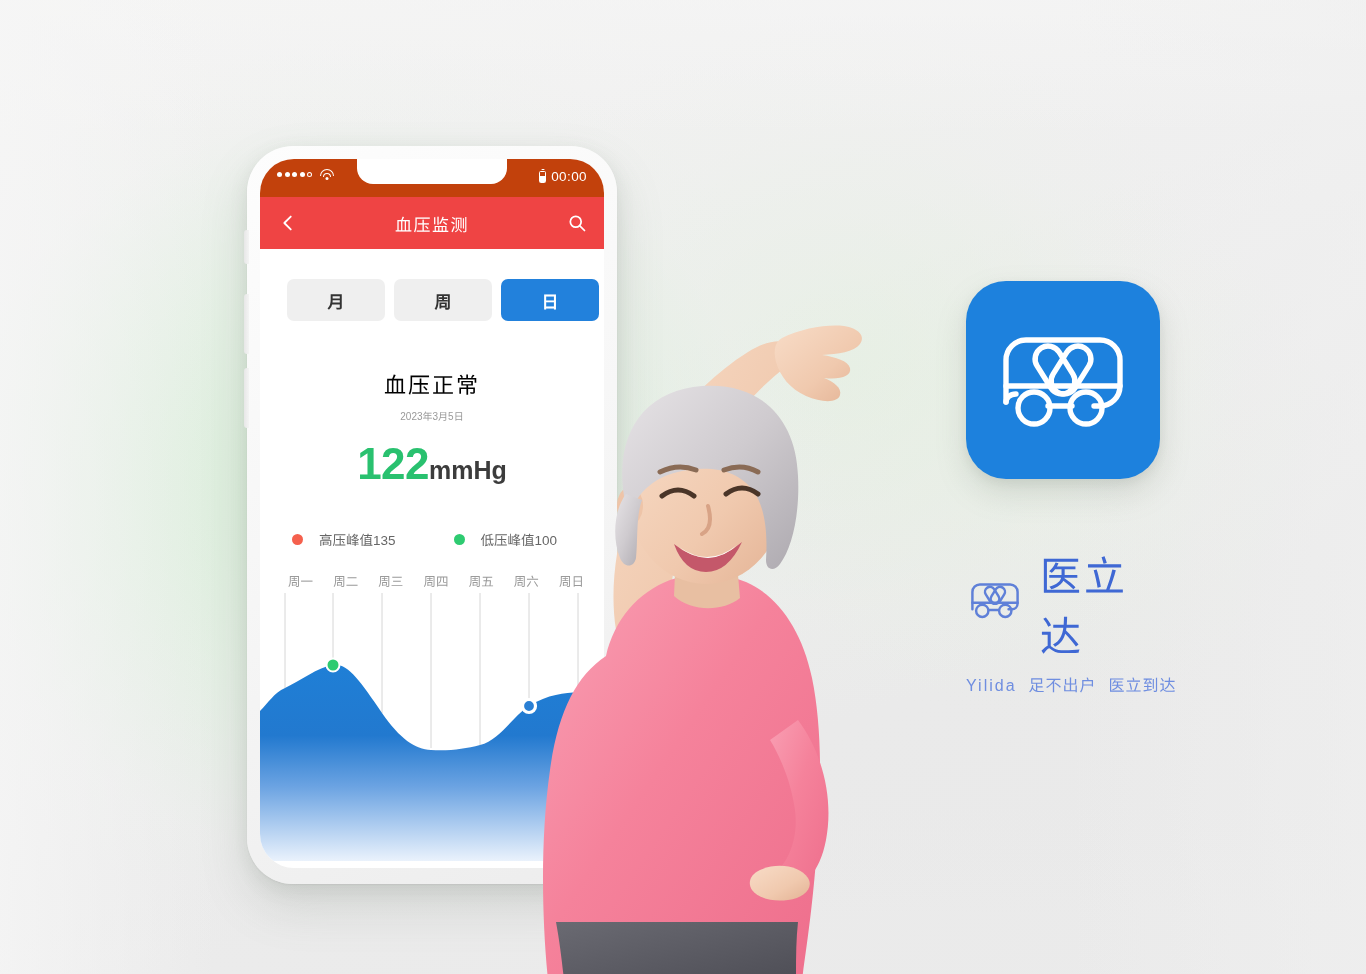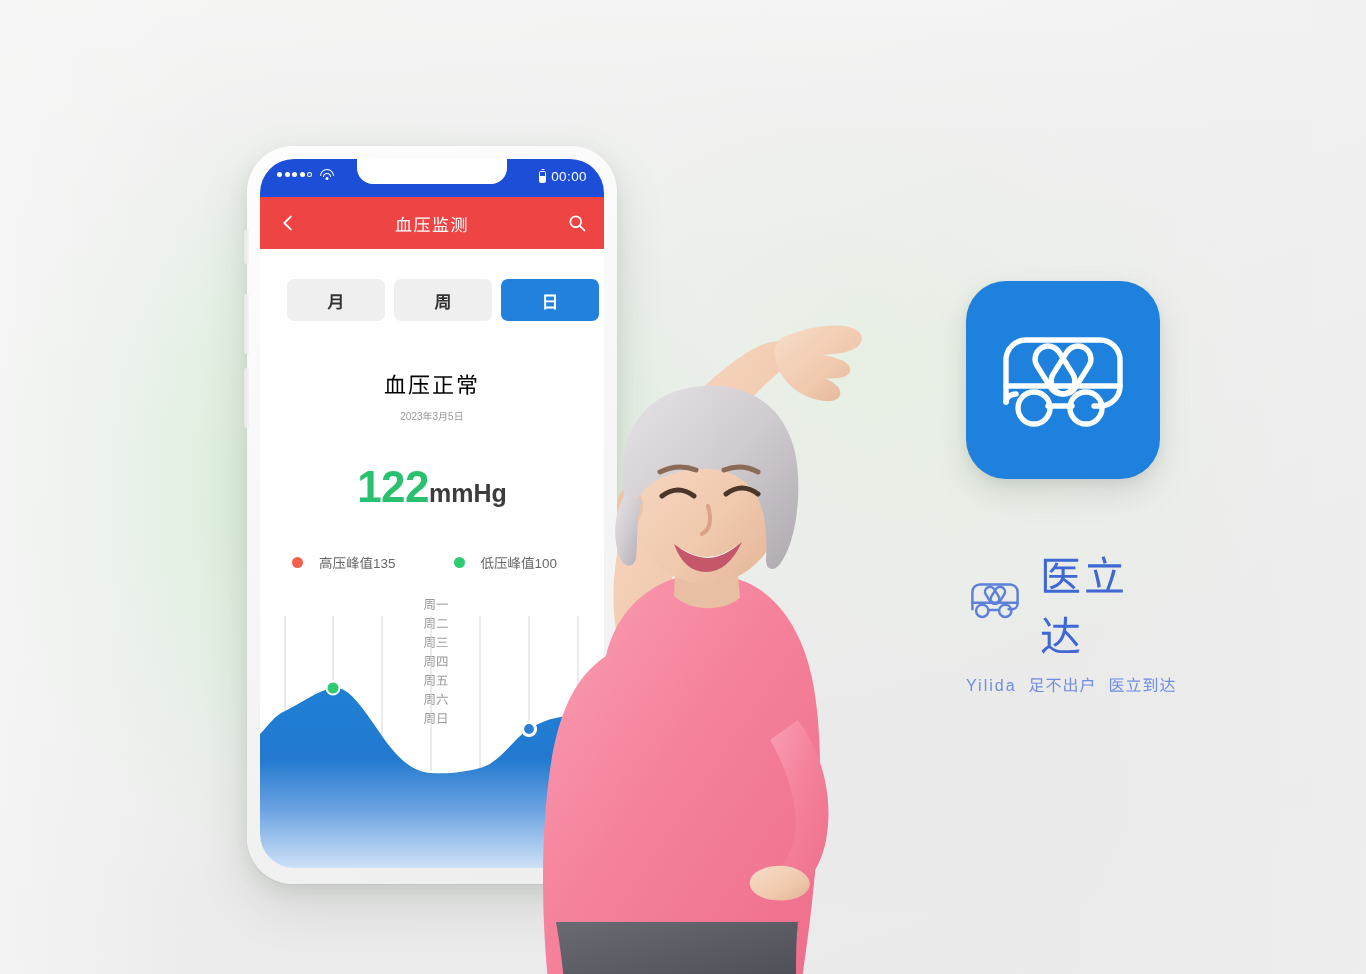--- a/index.html
+++ b/index.html
@@ -61,21 +61,21 @@
     width: 100%; height: 100%;
     background: #ffffff;
     border-radius: 34px;
     overflow: hidden;
   }
 
   
   .statusbar {
     position: relative;
     height: 38px;
-    background: #1d4ed8;
+    background: #c2410c;
     display: flex; align-items: flex-start;
     justify-content: space-between;
     padding: 10px 17px 0 17px;
     color: #fff;
   }
   .notch {
     position: absolute;
     left: 50%; transform: translateX(-50%);
     top: 0; width: 150px; height: 25px;
     background: #ffffff;
@@ -140,21 +140,21 @@
     background: #efefef; color: #333;
     cursor: pointer;
     flex: 0 0 auto;
   }
   .tab.active { background: #2281dc; color: #fff; }
 
   
   .summary { text-align: center; padding-top: 46px; }
   .bp-status { font-size: 22px; font-weight: 400; color: #000000; letter-spacing: 2px; }
   .bp-date { font-size: 10px; color: #999; margin-top: 9px; }
-  .bp-value { margin-top: 39px; }
+  .bp-value { margin-top: 16px; }
   .bp-num { font-size: 44px; font-weight: 700; color: #29c16f; letter-spacing: -.5px; }
   .bp-unit { font-size: 25px; font-weight: 700; color: #3c3c3c; }
 
   
   .legend {
     display: flex; align-items: center;
     padding: 40px 0 0 32px;
     gap: 58px;
     font-size: 13.5px; color: #666;
   }
@@ -163,21 +163,21 @@
 
   
   .chart-wrap {
     position: relative;
     margin-top: 22px;
     height: 290px;
   }
   .xlabels {
     display: flex;
     padding: 0 10px 0 18px;
-    font-size: 12.5px; color: #9a9a9a; flex-direction: column;
+    font-size: 12.5px; color: #9a9a9a;
   }
   .xlabels span { flex: 1; text-align: center; }
   .chart-area { position: absolute; left:0; right:0; top: 22px; bottom: 0; }
   .chart-area svg { display: block; width: 100%; height: 100%; }
 
   
   .brand { position: absolute; left: 966px; top: 281px; width: 200px; }
   .app-icon {
     width: 194px; height: 198px;
     background: #1d81dd;

